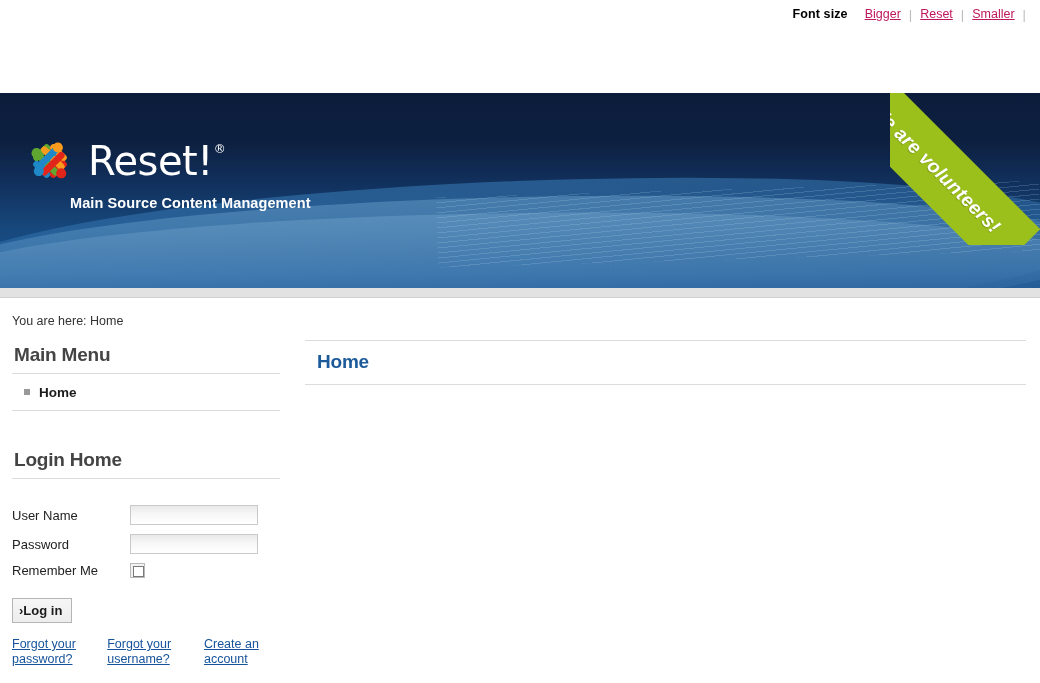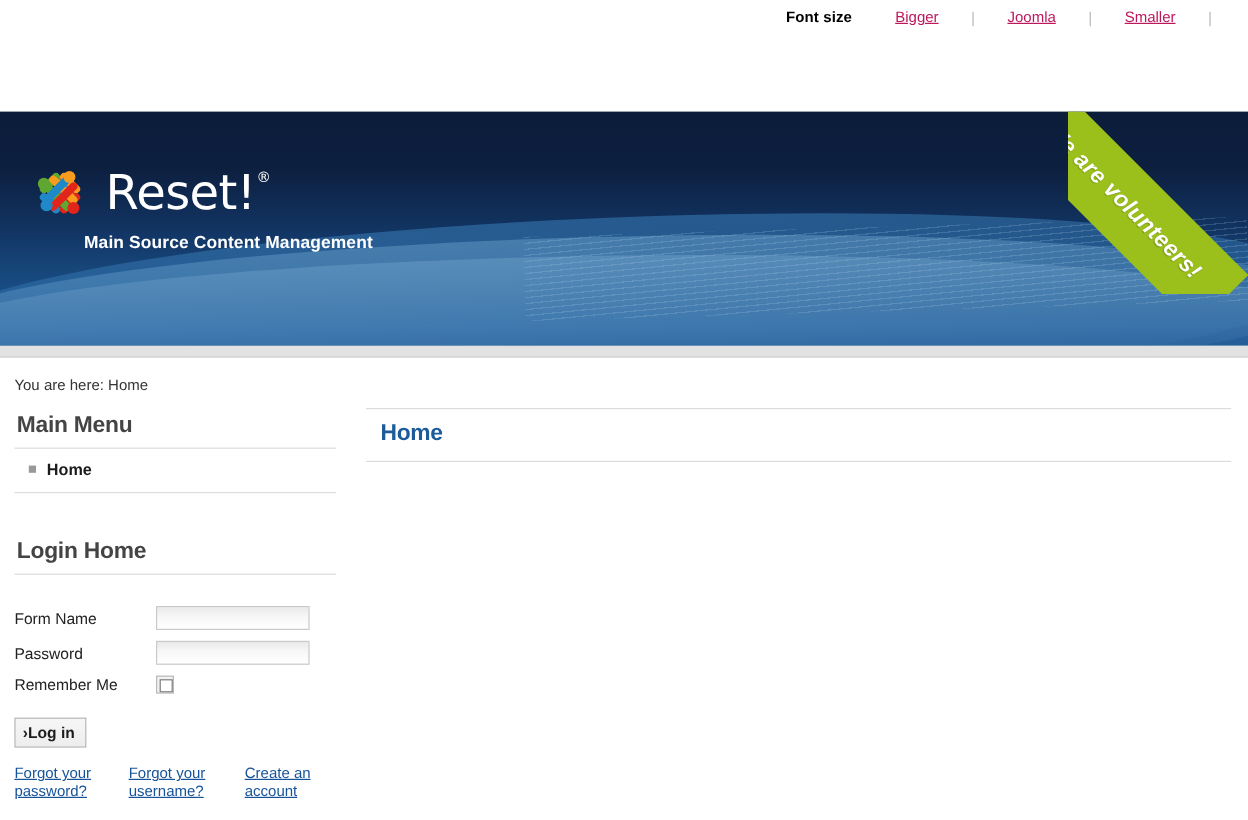--- a/index.html
+++ b/index.html
@@ -10,24 +10,23 @@
     font-family: "Liberation Sans", sans-serif;
     overflow: hidden;
   }
 
   
   .topbar {
     height: 28px;
     display: flex;
     justify-content: flex-end;
     align-items: center;
-    padding-right: 30px;
+    padding-right: 14px;
     font-size: 12.5px;
     color: #222;
-    gap: 19px;
   }
   .topbar .fs-label {
     font-weight: bold;
     color: #000;
     margin-right: 9px;
     letter-spacing: 0.1px;
   }
   .topbar a {
     color: #be185d;
     text-decoration: underline;
@@ -290,21 +289,21 @@
     letter-spacing: -0.2px;
   }
 </style>
 </head>
 <body>
 
 <div class="topbar">
   <span class="fs-label">Font size</span>
   <a href="#">Bigger</a>
   <span class="sep">|</span>
-  <a href="#">Joomla</a>
+  <a href="#">Reset</a>
   <span class="sep">|</span>
   <a href="#">Smaller</a>
   <span class="sep">|</span>
 </div>
 
 <div class="header-wrap">
 
   <div class="wave wave-a"></div>
   <div class="wave wave-b"></div>
   <div class="wave wave-c"></div>
@@ -367,21 +366,21 @@
       </ul>
     </div>
 
     <div class="mod-gap"></div>
 
     <div>
       <div class="mod-title">Login Home</div>
 
       <div class="login-form">
         <div class="field-row">
-          <label>Form Name</label>
+          <label>User Name</label>
           <input type="text" value="" style="">
         </div>
 
         <div class="field-row">
           <label>Password</label>
           <input type="password" value="" style="">
         </div>
 
         <div class="field-row">
           <label>Remember Me</label>

